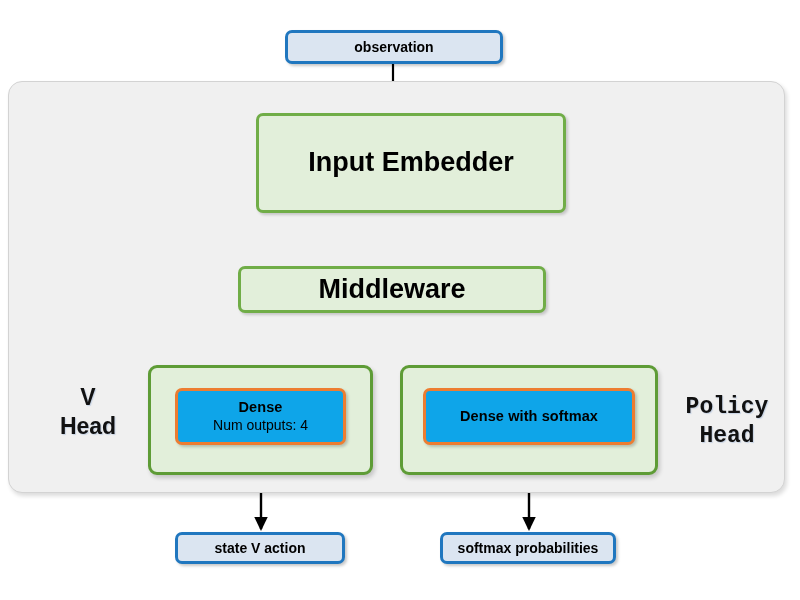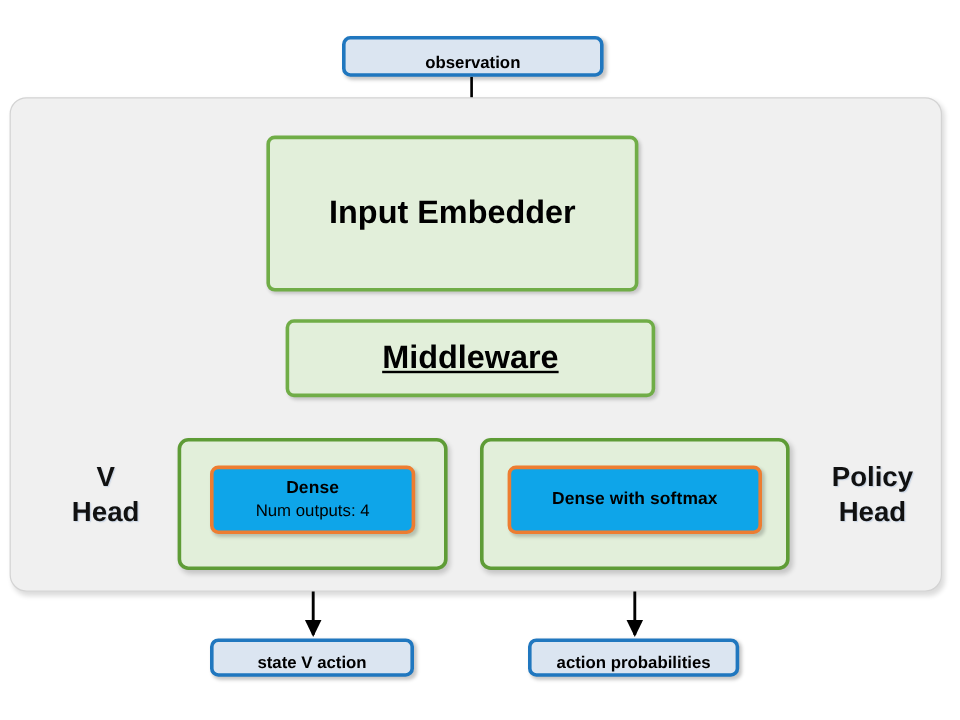--- a/index.html
+++ b/index.html
@@ -55,21 +55,20 @@
   }
 
   .node.blue {
     background: #dbe5f1;
     border: 3px solid #2077bf;
     border-radius: 7px;
     box-shadow: 2px 2px 3px rgba(0,0,0,0.22);
     font-size: 14px;
     font-weight: bold;
     color: #000000;
-    justify-content: flex-end;
   }
 
   .node.green-big {
     background: #e2efda;
     border: 3px solid #70ad47;
     border-radius: 7px;
     box-shadow: 2px 2px 3px rgba(0,0,0,0.18);
     font-size: 27px;
     font-weight: bold;
     color: #000000;
@@ -106,31 +105,31 @@
     font-size: 23px;
     font-weight: bold;
     color: #111111;
     text-align: center;
     line-height: 1.25;
     text-shadow: 1px 1px 1px rgba(190,205,225,0.85);
   }
 
   
   #node-observation   { left: 285px; top: 30px;  width: 218px; height: 34px; }
-  #node-input-embedder{ left: 222px; top: 113px; width: 310px; height: 130px; }
-  #node-middleware    { left: 238px; top: 266px; width: 308px; height: 65px; text-decoration: underline; }
+  #node-input-embedder{ left: 256px; top: 113px; width: 310px; height: 100px; }
+  #node-middleware    { left: 238px; top: 266px; width: 308px; height: 47px; }
 
   #container-v-head     { left: 148px; top: 365px; width: 225px; height: 110px; }
   #container-policy-head{ left: 400px; top: 365px; width: 258px; height: 110px; }
 
   #node-dense          { left: 175px; top: 388px; width: 171px; height: 57px; }
   #node-dense-softmax  { left: 423px; top: 388px; width: 212px; height: 57px; }
 
   #label-v-head      { left: 36px;  top: 383px; width: 104px; }
-  #label-policy-head { left: 666px; top: 383px; width: 122px; }
+  #label-policy-head { left: 666px; top: 393px; width: 122px; font-family: Liberation Mono, monospace; }
 
   #node-state-v-value { left: 175px; top: 532px; width: 170px; height: 32px; }
   #node-action-probs  { left: 440px; top: 532px; width: 176px; height: 32px; }
 </style>
 </head>
 <body>
 
 <div id="canvas">
 
   <svg id="svg-layer" viewBox="0 0 800 600" width="800" height="600" xmlns="http://www.w3.org/2000/svg">
@@ -188,16 +187,16 @@
 
   <div class="node orange" id="node-dense-softmax">
     <span class="orange-title">Dense with softmax</span>
   </div>
 
   <div class="node blue" id="node-state-v-value">
     <span>state V action</span>
   </div>
 
   <div class="node blue" id="node-action-probs">
-    <span>action probabilities</span>
+    <span>softmax probabilities</span>
   </div>
 
 </div>
 
 </body></html>

